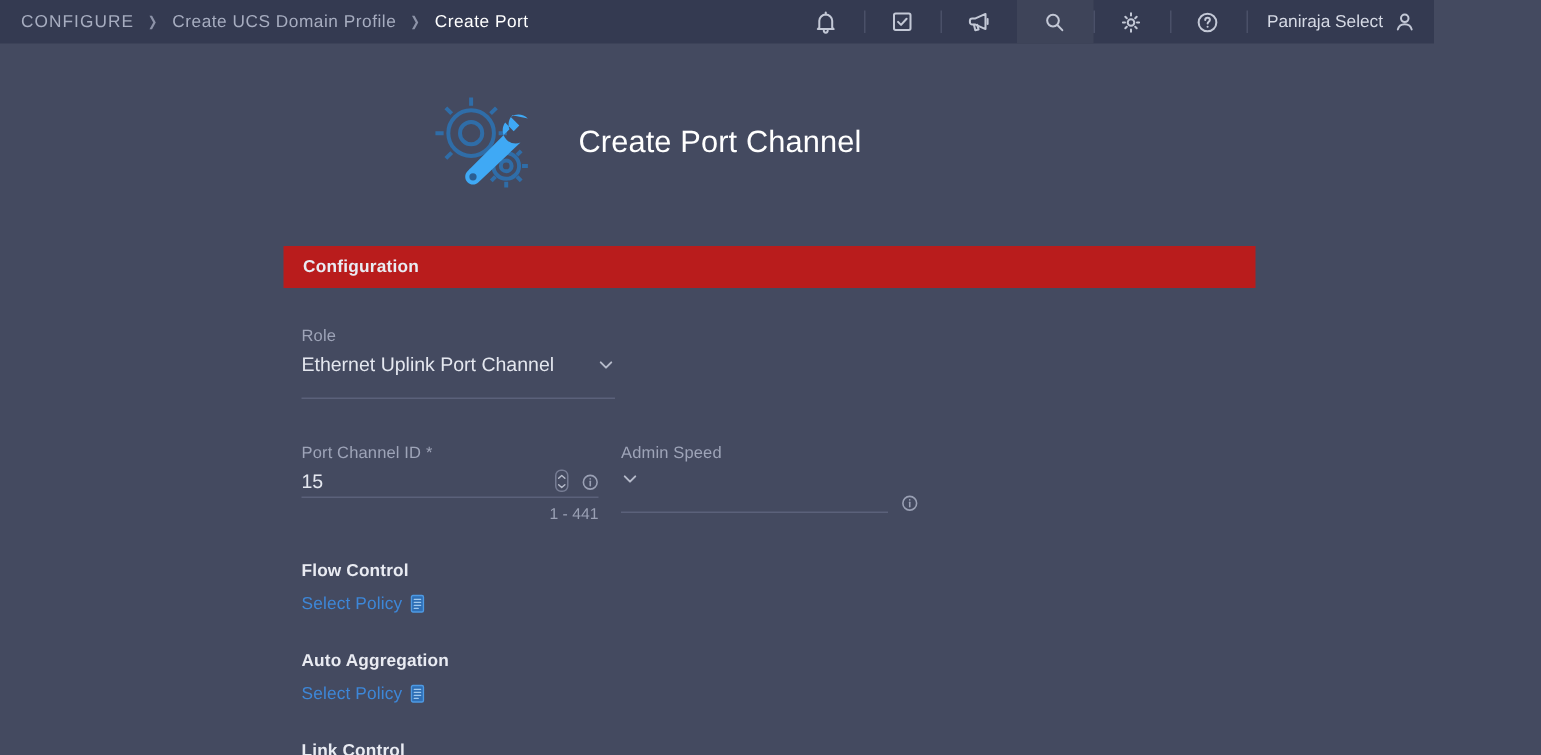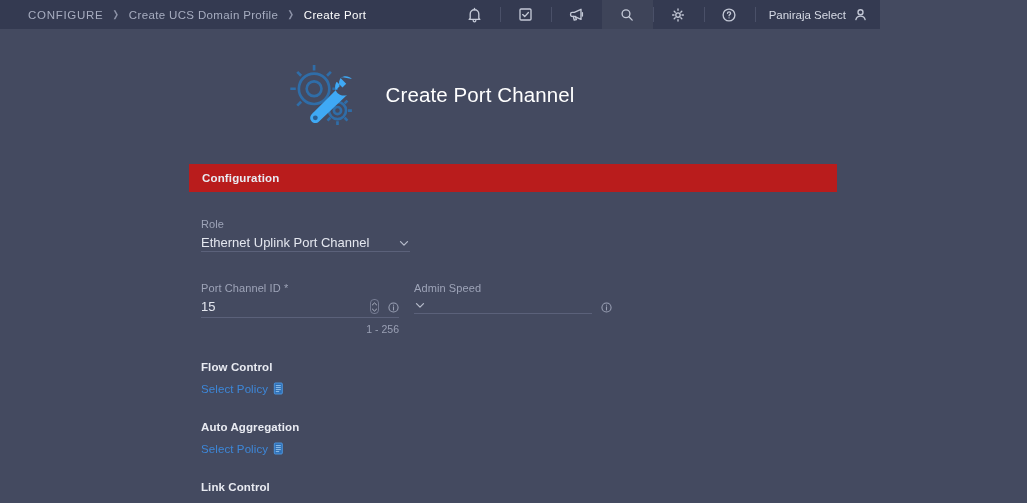--- a/index.html
+++ b/index.html
@@ -6,23 +6,23 @@
   html, body {
     width: 1027px; height: 503px;
     background: #444a60;
     font-family: "Liberation Sans", sans-serif;
     overflow: hidden;
   }
 
   
   .topbar {
     position: absolute; top: 0; left: 0;
-    width: 880px; height: 29px;
+    width: 956px; height: 29px;
     background: #343a51;
-    display: flex; align-items: stretch; padding-left: 14px;
+    display: flex; align-items: stretch;
   }
   .breadcrumb {
     display: flex; align-items: center;
     padding-left: 14px; gap: 9px;
     flex: 1 1 auto; min-width: 0;
   }
   .crumb {
     font-size: 11.5px; color: #a7adc0; white-space: nowrap;
     letter-spacing: .35px;
   }
@@ -86,21 +86,21 @@
   
   .field-label {
     font-size: 11px; color: #9ea4b8; margin-bottom: 5px;
     letter-spacing: .1px;
   }
 
   .select-wrap {
     position: relative;
     border-bottom: 1px solid #5b617a;
     display: flex; align-items: flex-end;
-    padding-bottom: 1px;
+    padding-bottom: 15px;
   }
   .select-value {
     font-size: 13px; color: #e4e7ef; flex: 1 1 auto;
     white-space: nowrap; overflow: hidden;
   }
   .chev {
     width: 12px; height: 12px; flex: 0 0 auto;
     margin-bottom: 1px;
   }
   .chev path { stroke: #b6bbca; stroke-width: 1.3; fill: none;
@@ -284,21 +284,21 @@
             <svg class="spin-arrow" viewBox="0 0 8 5">
               <path d="M1.4 1.4L4 3.8l2.6-2.4"></path>
             </svg>
           </div>
           <svg class="info" viewBox="0 0 12 12">
             <circle cx="6" cy="6" r="5"></circle>
             <line x1="6" y1="5.3" x2="6" y2="8.6"></line>
             <line x1="6" y1="3.4" x2="6" y2="3.6"></line>
           </svg>
         </div>
-        <div class="hint">1 - 256</div>
+        <div class="hint">1 - 441</div>
       </div>
 
       <div class="col-speed">
         <div class="field-label">Admin Speed</div>
         <div class="speed-after">
           <div class="select-wrap" style="flex:1 1 auto;">
             <svg class="chev" viewBox="0 0 12 12">
               <path d="M2.5 4.6L6 8.1l3.5-3.5"></path>
             </svg>
           </div>

